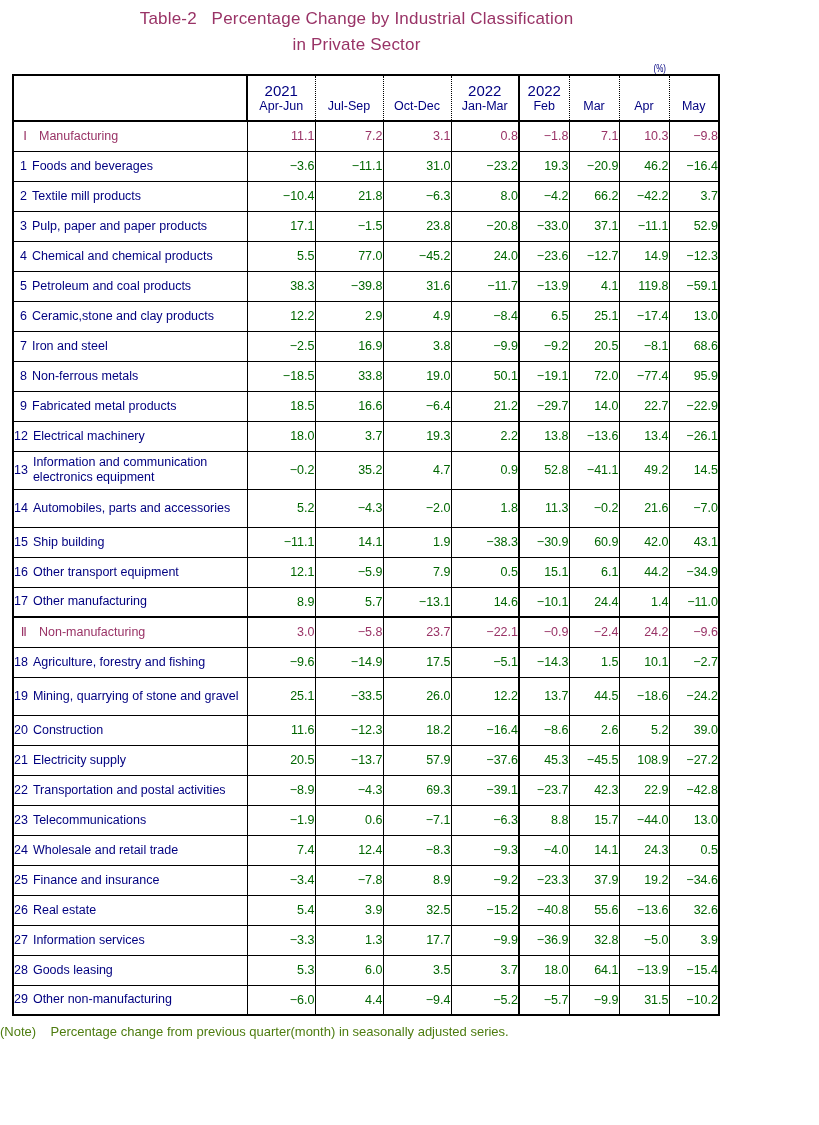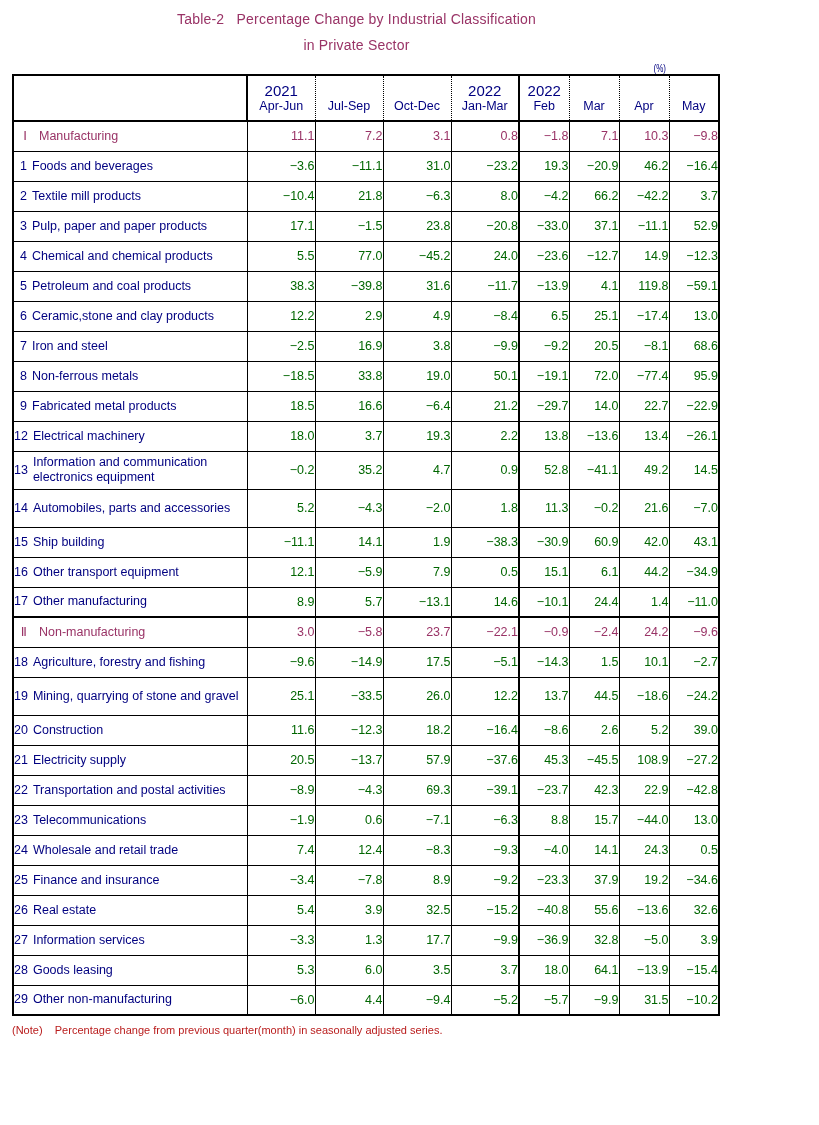--- a/index.html
+++ b/index.html
@@ -23,21 +23,21 @@
   }
 
   
   .title-block {
     text-align: center;
     padding-top: 6px;
     width: 680px;
   }
   .title-line {
     color: #993366;
-    font-size: 14px;
+    font-size: 17px;
     line-height: 26px;
     letter-spacing: 0.2px;
     white-space: pre;
     padding-left: 33px;
   }
 
   
   .unit-row {
     width: 680px;
     text-align: right;
@@ -153,24 +153,24 @@
   tr.section td.val { color: #993366; }
   tr.section td.label .txt { padding-left: 7px; }
 
   
   tr.section td { border-top: 2px solid #000000; }
   tbody tr:last-child td { border-bottom: 2px solid #000000; }
   thead tr th { border-bottom: 2px solid #000000; border-top: none; }
 
   
   .note {
-    margin-left: 12px;
+    margin-left: 0;
     margin-top: 8px;
-    color: #b91c1c;
-    font-size: 11px;
+    color: #4d7c0f;
+    font-size: 13px;
     white-space: pre;
   }
 </style>
 </head>
 <body>
 
 <div class="page">
 
   <div class="title-block">
     <div class="title-line">Table-2   Percentage Change by Industrial Classification</div>

